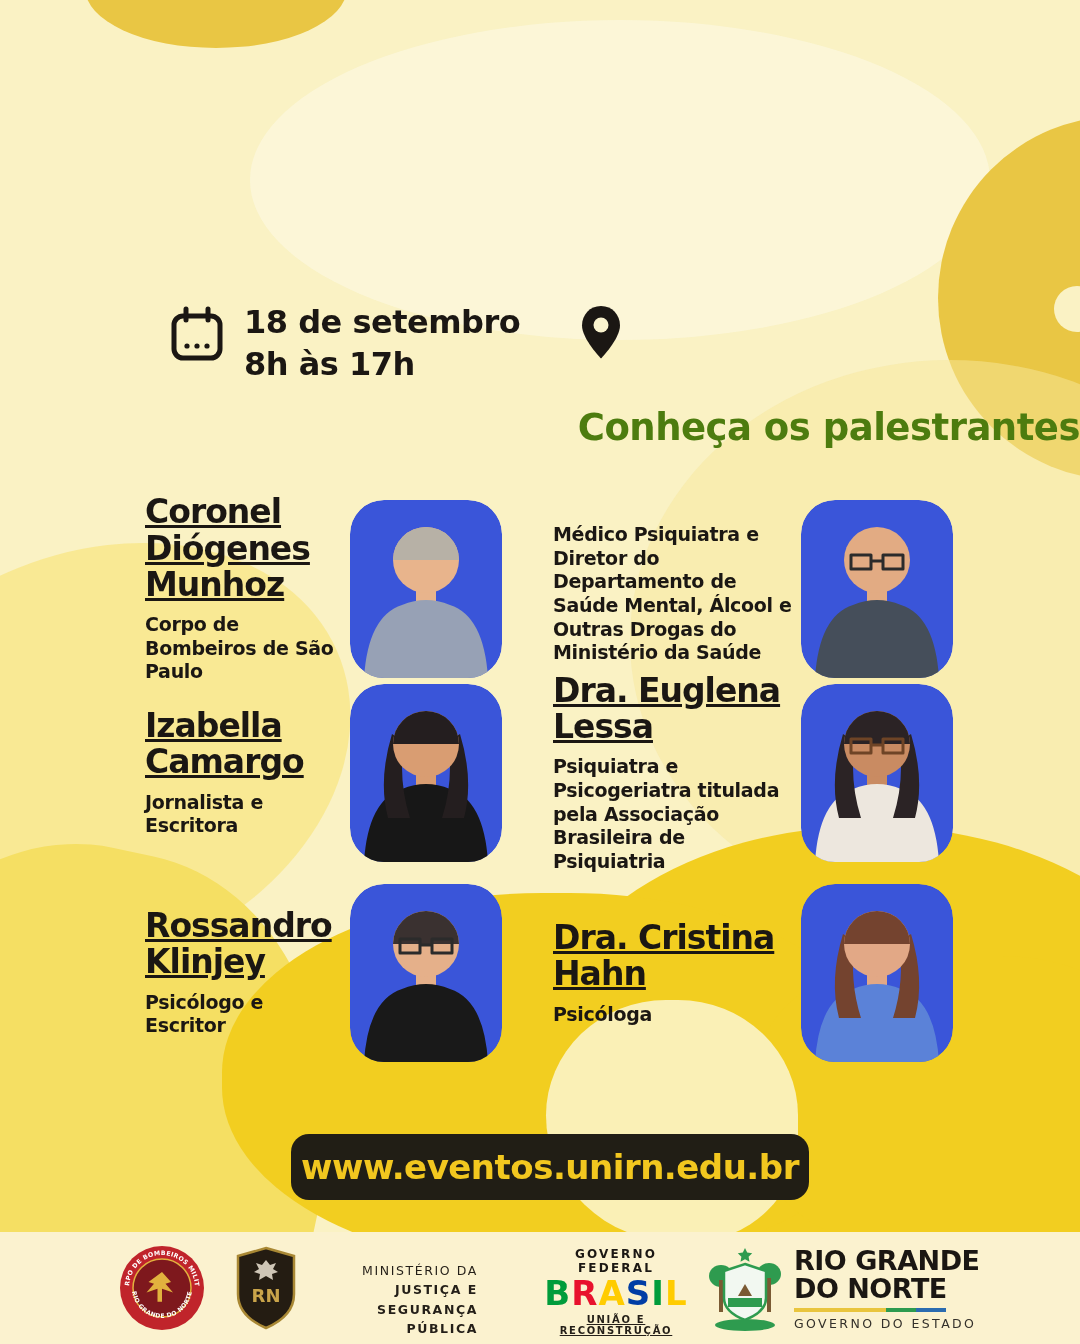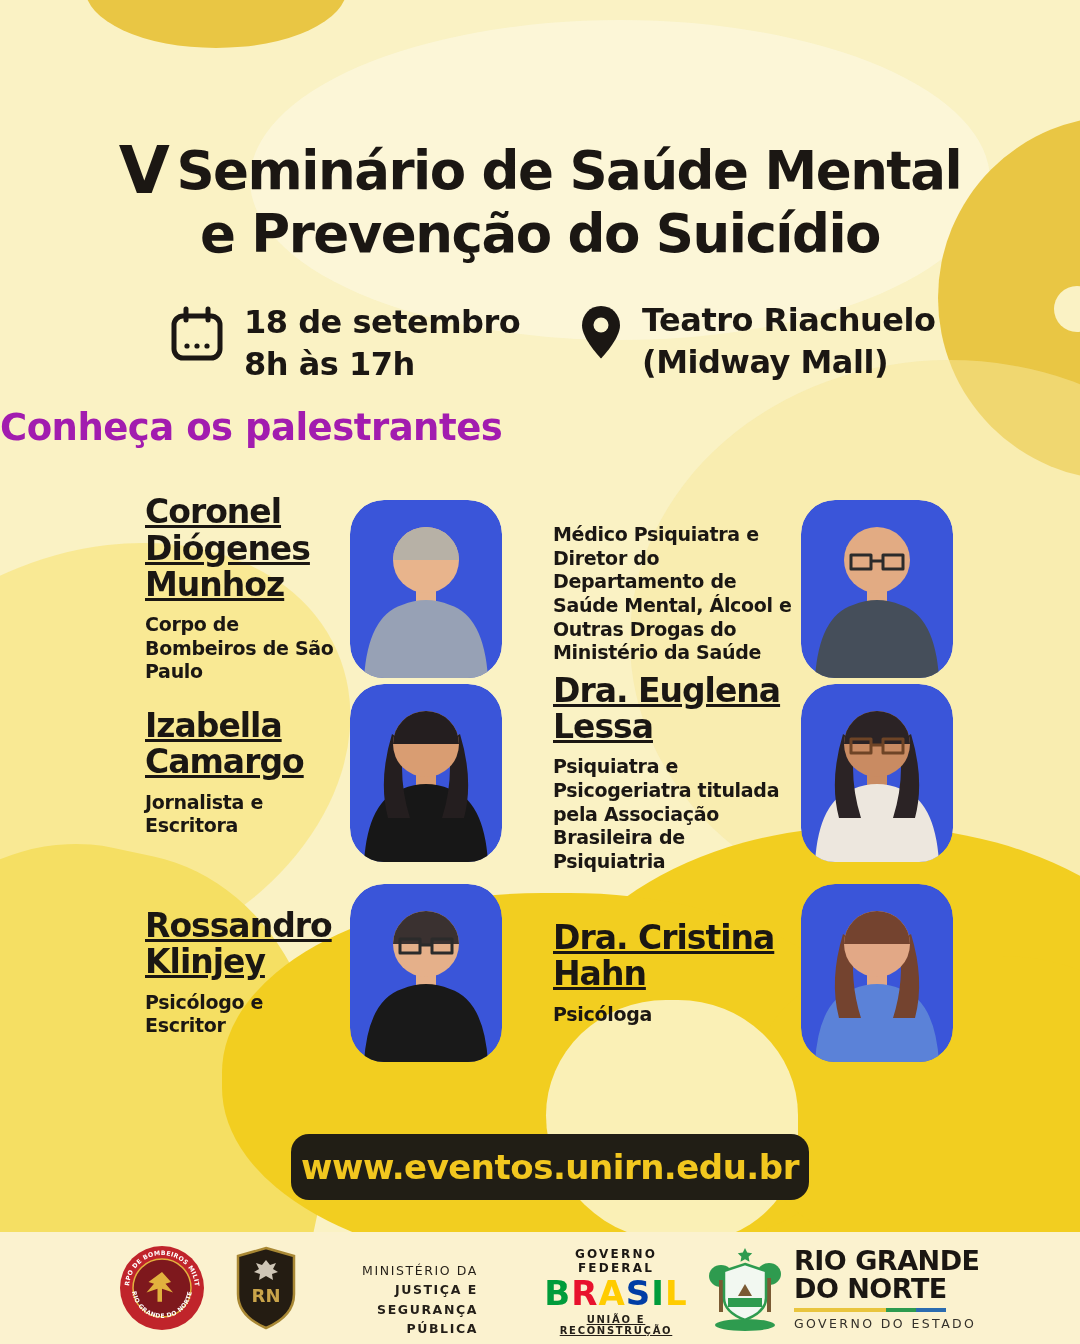--- a/index.html
+++ b/index.html
@@ -28,22 +28,22 @@
   }
   .title .roman{font-size:66px;line-height:1;vertical-align:-4px;margin-right:8px;}
 
   .meta-item{position:absolute;display:flex;align-items:flex-start;}
   #dateItem{left:170px;top:302px;}
   #venueItem{left:580px;top:300px;}
   .meta-icon{flex:0 0 auto;margin-right:20px;margin-top:4px;}
   .meta-text{font-weight:800;font-size:32px;line-height:1.3;letter-spacing:-0.5px;}
 
   .speakers-heading{
-    position:absolute;left:0;top:406px;width:100%;text-align:left;
-    font-weight:800;font-size:37px;letter-spacing:-0.5px;color:#a21caf;
+    position:absolute;left:0;top:406px;width:100%;text-align:right;
+    font-weight:800;font-size:37px;letter-spacing:-0.5px;color:#4d7c0f;
   }
 
   .cell{position:absolute;height:178px;display:flex;flex-direction:column;justify-content:center;}
   .sp-name{font-weight:800;font-size:33px;line-height:1.1;letter-spacing:-1px;text-decoration:underline;}
   .sp-role{font-weight:700;font-size:19px;line-height:1.24;letter-spacing:-0.3px;margin-top:10px;}
   .card{position:absolute;width:152px;height:178px;}
 
   .info-label{
     position:absolute;left:0;top:1136px;width:100%;text-align:center;
     font-weight:800;font-size:31px;letter-spacing:-0.5px;
@@ -82,24 +82,20 @@
   <div class="sh" id="shRightHole"></div>
   <div class="sh" id="shMidRight"></div>
   <div class="sh" id="shLeftLight"></div>
   <div class="sh" id="shLeftHook"></div>
   <div class="sh" id="shBigYellow1"></div>
   <div class="sh" id="shBigYellow2"></div>
   <div class="sh" id="shBigYellow3"></div>
   <div class="sh" id="shComma"></div>
   <div class="sh" id="footerStrip"></div>
 
-  <div class="title">
-    <span class="roman">V</span><span>Seminário de Saúde Mental</span><br>
-    <span>e Prevenção do Suicídio</span>
-  </div>
 
   <div class="meta-item" id="dateItem">
     <span class="meta-icon">
       <svg width="54" height="58" viewBox="0 0 54 58">
         <rect x="4" y="10" width="46" height="42" rx="9" fill="none" stroke="#1B1713" stroke-width="5"></rect>
         <line x1="16" y1="3" x2="16" y2="14" stroke="#1B1713" stroke-width="5" stroke-linecap="round"></line>
         <line x1="38" y1="3" x2="38" y2="14" stroke="#1B1713" stroke-width="5" stroke-linecap="round"></line>
         <circle cx="17" cy="40" r="2.6" fill="#1B1713"></circle>
         <circle cx="27" cy="40" r="2.6" fill="#1B1713"></circle>
         <circle cx="37" cy="40" r="2.6" fill="#1B1713"></circle>
@@ -111,24 +107,20 @@
     </span>
   </div>
 
   <div class="meta-item" id="venueItem">
     <span class="meta-icon">
       <svg width="42" height="58" viewBox="0 0 42 58">
         <path d="M21 2 C9.8 2 2 10.8 2 21.5 c0 13.5 19 33 19 33 s19 -19.5 19 -33 C40 10.8 32.2 2 21 2 z" fill="#1B1713"></path>
         <circle cx="21" cy="21" r="7.5" fill="#FBF4CE"></circle>
       </svg>
     </span>
-    <span class="meta-text">
-      <span>Teatro Riachuelo</span><br>
-      <span>(Midway Mall)</span>
-    </span>
   </div>
 
   <div class="speakers-heading">Conheça os palestrantes</div>
 
   <div class="cell" style="left:145px;top:500px;width:202px;">
     <div class="sp-name">Coronel Diógenes Munhoz</div>
     <div class="sp-role">Corpo de Bombeiros de São Paulo</div>
   </div>
   <div class="card" style="left:350px;top:500px;">
     <svg width="152" height="178" viewBox="0 0 152 178">

